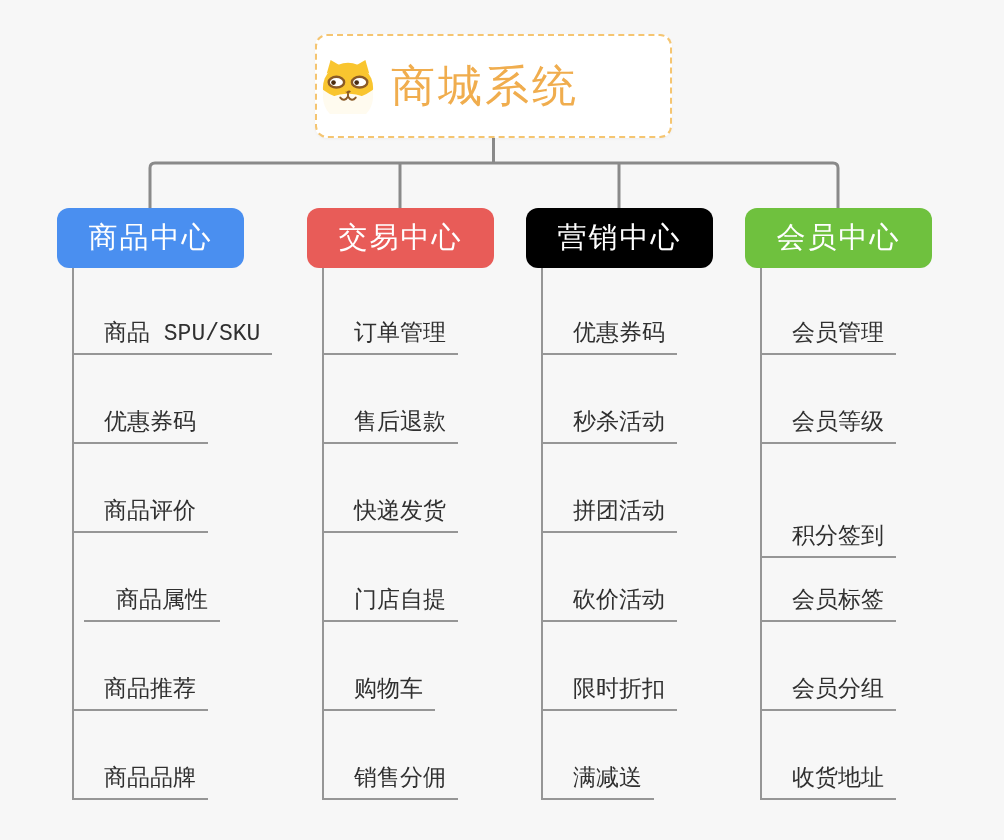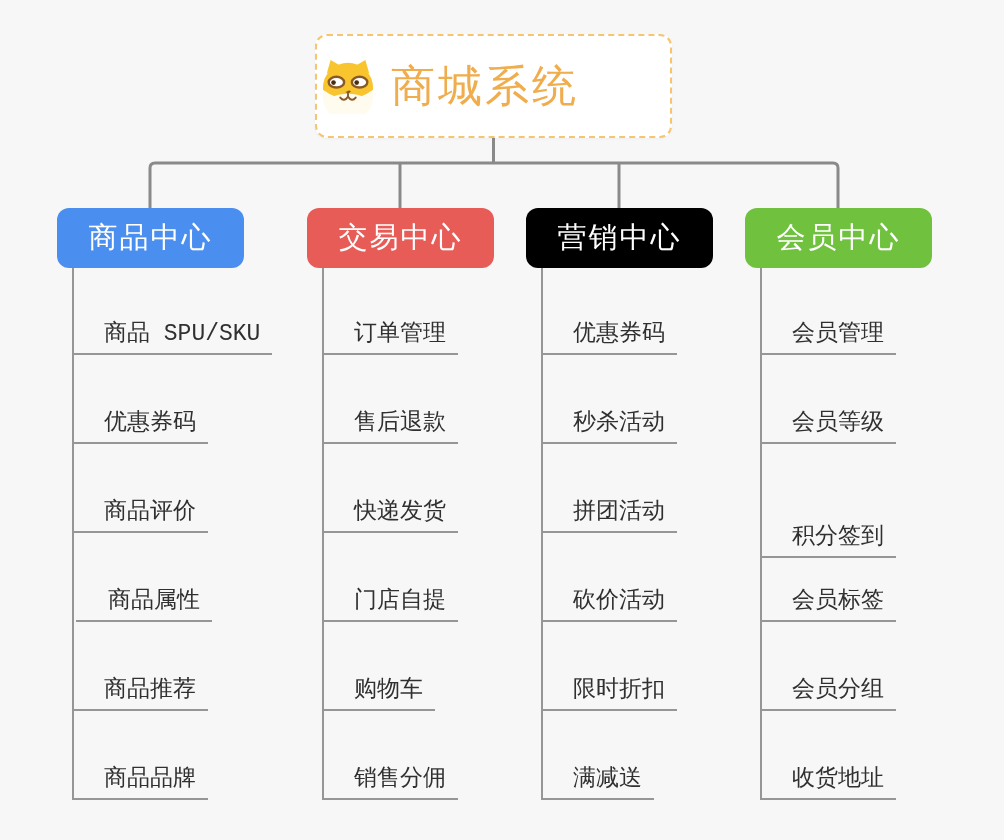--- a/index.html
+++ b/index.html
@@ -84,21 +84,21 @@
   <div class="branch-box" style="left: 526px; background-color: #000000;">
     <span class="branch-label">营销中心</span>
   </div>
   <div class="branch-box" style="left: 745px; background-color: rgb(111, 193, 62);">
     <span class="branch-label">会员中心</span>
   </div>
 
   <div class="leaf" style="left:72px;top:315px;">商品 SPU/SKU</div>
   <div class="leaf" style="left:72px;top:404px;">优惠券码</div>
   <div class="leaf" style="left:72px;top:493px;">商品评价</div>
-  <div class="leaf" style="left:76px;top:582px;">商品属性</div>
+  <div class="leaf" style="left:84px;top:582px;">商品属性</div>
   <div class="leaf" style="left:72px;top:671px;">商品推荐</div>
   <div class="leaf" style="left:72px;top:760px;">商品品牌</div>
 
   <div class="leaf" style="left:322px;top:315px;">订单管理</div>
   <div class="leaf" style="left:322px;top:404px;">售后退款</div>
   <div class="leaf" style="left:322px;top:493px;">快递发货</div>
   <div class="leaf" style="left:322px;top:582px;">门店自提</div>
   <div class="leaf" style="left:322px;top:671px;">购物车</div>
   <div class="leaf" style="left:322px;top:760px;">销售分佣</div>
 

